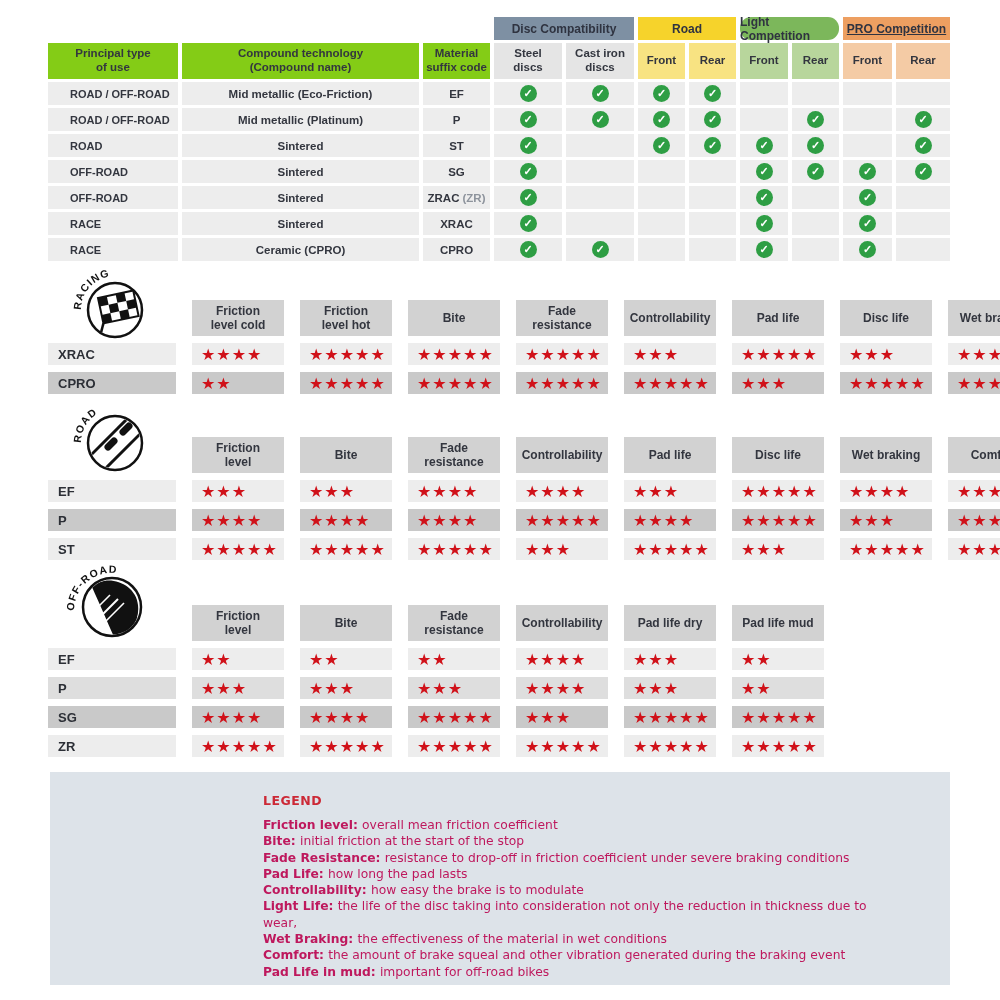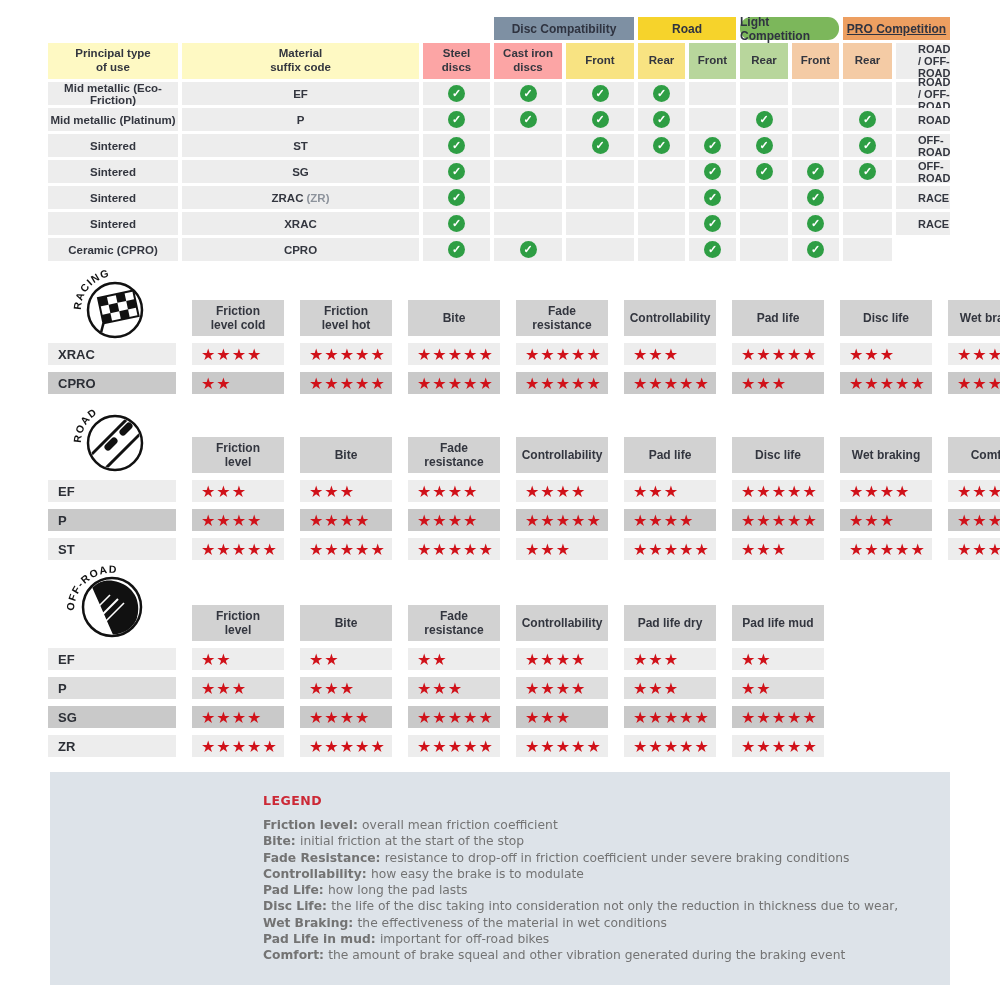--- a/index.html
+++ b/index.html
@@ -18,23 +18,23 @@
     grid-template-rows:23px 36px repeat(7, 23px);
     gap:3px 4px;
   }
   .corner { grid-row:1; grid-column:1/4; }
   .grp { grid-row:1; font-size:12px; font-weight:700; color:#2f3340;
          display:flex; align-items:center; justify-content:center; }
   .t-disc  { grid-column:4/6;  background:#7e90a3; }
   .t-road  { grid-column:6/8;  background:#f6d32b; }
   .t-light { grid-column:8/10; background:#7cb75b;border-radius:11px; }
   .t-pro   { grid-column:10/12;background:#ed9f61;text-decoration:underline; }
-  .colh { background:#fef9c3; font-size:11.5px; font-weight:700; color:#33363f;
+  .colh { background:#84cc16; font-size:11.5px; font-weight:700; color:#33363f;
           white-space:pre-line; line-height:1.2; }
-  .s-disc  { background:#fca5a5; }
+  .s-disc  { background:#e5e5e5; }
   .s-road  { background:#f8e382; }
   .s-light { background:#b8d69c; }
   .s-pro   { background:#f4cba5; }
   .dcell { background:#ededed; font-size:11.5px; font-weight:700; color:#33363f; }
   .use-cell { justify-content:flex-start; padding-left:22px; font-size:11px; text-align:left; }
   .note { color:#8d939c; font-weight:700; margin-left:3px; }
   .check-badge {
     width:17px; height:17px; border-radius:50%; background:#2e9e44;
     color:#fff; font-size:11px; font-weight:700;
     display:flex; align-items:center; justify-content:center;
@@ -66,36 +66,38 @@
   .arc-text { font-family:"Liberation Sans", sans-serif; font-size:10.5px;
               font-weight:700; letter-spacing:1.2px; fill:#111; }
   .icon-ring { fill:none; stroke:#111; }
 
   
   #legend { position:absolute; left:50px; top:772px; width:900px; height:213px;
             background:#dde3e9; font-family:"DejaVu Sans", sans-serif; }
   #legend-inner { padding:21px 48px 0 213px; }
   .legend-title { color:#cc2936; font-weight:700; font-size:12.5px;
                   letter-spacing:.5px; margin-bottom:9px; }
-  .legend-line { font-size:12.3px; color:#737373; line-height:16.3px; }
+  .legend-line { font-size:12.3px; color:#be185d; line-height:16.3px; }
   .legend-term { font-weight:700; }
 </style>
 </head>
 <body>
 
 <div id="page">
 
   <div id="compat-table">
     <div class="corner"></div>
     <div class="grp t-disc">Disc Compatibility</div>
     <div class="grp t-road">Road</div>
     <div class="grp t-light">Light Competition</div>
     <div class="grp t-pro">PRO Competition</div>
     <div class="cell colh">Principal type
 of use</div>
+    <div class="cell colh">Compound technology
+(Compound name)</div>
     <div class="cell colh">Material
 suffix code</div>
     <div class="cell colh s-disc">Steel
 discs</div>
     <div class="cell colh s-disc">Cast iron
 discs</div>
     <div class="cell colh s-road">Front</div>
     <div class="cell colh s-road">Rear</div>
     <div class="cell colh s-light">Front</div>
     <div class="cell colh s-light">Rear</div>
@@ -409,23 +411,23 @@
       <div class="cell rt-stars shade-light">★★★★★</div>
     </div>
 
   <div id="legend">
     <div id="legend-inner">
       <div class="legend-title">LEGEND</div>
       <div id="legend-items">
           <div class="legend-line"><span class="legend-term">Friction level: </span><span>overall mean friction coefficient</span></div>
           <div class="legend-line"><span class="legend-term">Bite: </span><span>initial friction at the start of the stop</span></div>
           <div class="legend-line"><span class="legend-term">Fade Resistance: </span><span>resistance to drop-off in friction coefficient under severe braking conditions</span></div>
+          <div class="legend-line"><span class="legend-term">Pad Life: </span><span>how long the pad lasts</span></div>
           <div class="legend-line"><span class="legend-term">Controllability: </span><span>how easy the brake is to modulate</span></div>
-          <div class="legend-line"><span class="legend-term">Pad Life: </span><span>how long the pad lasts</span></div>
-          <div class="legend-line"><span class="legend-term">Disc Life: </span><span>the life of the disc taking into consideration not only the reduction in thickness due to wear,</span></div>
+          <div class="legend-line"><span class="legend-term">Light Life: </span><span>the life of the disc taking into consideration not only the reduction in thickness due to wear,</span></div>
           <div class="legend-line"><span class="legend-term">Wet Braking: </span><span>the effectiveness of the material in wet conditions</span></div>
+          <div class="legend-line"><span class="legend-term">Comfort: </span><span>the amount of brake squeal and other vibration generated during the braking event</span></div>
           <div class="legend-line"><span class="legend-term">Pad Life in mud: </span><span>important for off-road bikes</span></div>
-          <div class="legend-line"><span class="legend-term">Comfort: </span><span>the amount of brake squeal and other vibration generated during the braking event</span></div>
         </div>
     </div>
   </div>
 
 </div>
 
 </body></html>

